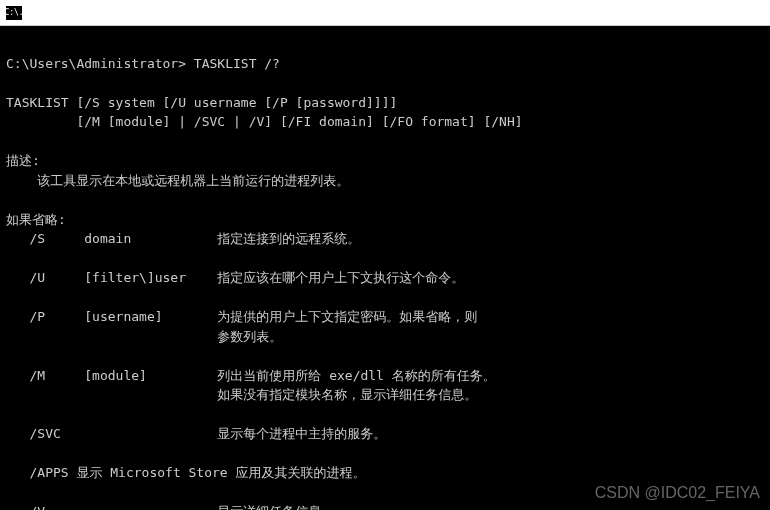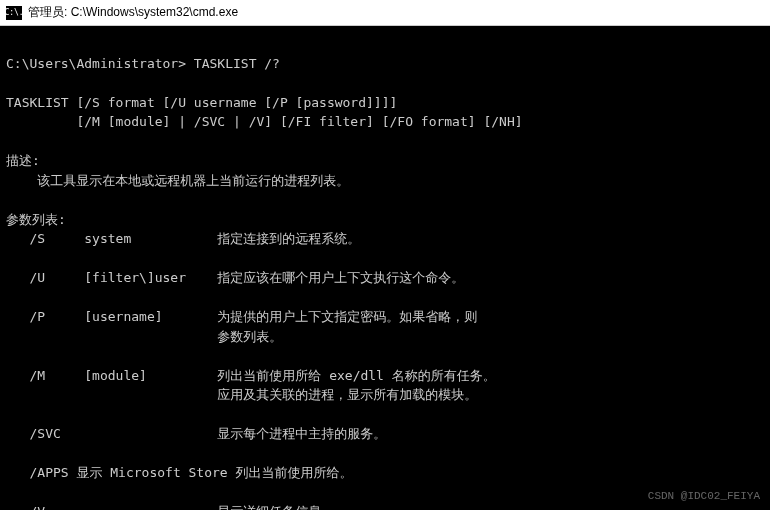--- a/index.html
+++ b/index.html
@@ -41,55 +41,54 @@
     padding: 8px 6px;
     white-space: pre;
     line-height: 1.5;
     font-family: "NSimSun", "SimSun", Consolas, monospace;
   }
   .watermark {
     position: absolute;
     bottom: 8px;
     right: 10px;
     color: rgba(200,200,200,0.5);
-    font-family: Liberation Mono, monospace;
-    font-size: 11px;
+    font-family: Liberation Sans, sans-serif;
+    font-size: 16px;
   }
 </style>
 </head>
 <body>
 
 <div class="titlebar">
   <div class="titlebar-icon">C:\.</div>
-  <span>管理员: C:\Windows\system32\cmd.exe</span>
 </div>
 
 <div class="terminal">
 <span>C:\Users\Administrator&gt; TASKLIST /?</span>
 
-<span>TASKLIST [/S format [/U username [/P [password]]]]</span>
-<span>         [/M [module] | /SVC | /V] [/FI filter] [/FO format] [/NH]</span>
+<span>TASKLIST [/S system [/U username [/P [password]]]]</span>
+<span>         [/M [module] | /SVC | /V] [/FI domain] [/FO format] [/NH]</span>
 
 <span>描述:</span>
 <span>    该工具显示在本地或远程机器上当前运行的进程列表。</span>
 
-<span>参数列表:</span>
-<span>   /S     system           指定连接到的远程系统。</span>
+<span>如果省略:</span>
+<span>   /S     domain           指定连接到的远程系统。</span>
 
 <span>   /U     [filter\]user    指定应该在哪个用户上下文执行这个命令。</span>
 
 <span>   /P     [username]       为提供的用户上下文指定密码。如果省略，则</span>
 <span>                           参数列表。</span>
 
 <span>   /M     [module]         列出当前使用所给 exe/dll 名称的所有任务。</span>
-<span>                           应用及其关联的进程，显示所有加载的模块。</span>
+<span>                           如果没有指定模块名称，显示详细任务信息。</span>
 
 <span>   /SVC                    显示每个进程中主持的服务。</span>
 
-<span>   /APPS 显示 Microsoft Store 列出当前使用所给。</span>
+<span>   /APPS 显示 Microsoft Store 应用及其关联的进程。</span>
 
 <span>   /V                      显示详细任务信息。</span>
 
 
 
 </div>
 
 <div class="watermark">CSDN @IDC02_FEIYA</div>
 
 </body></html>

